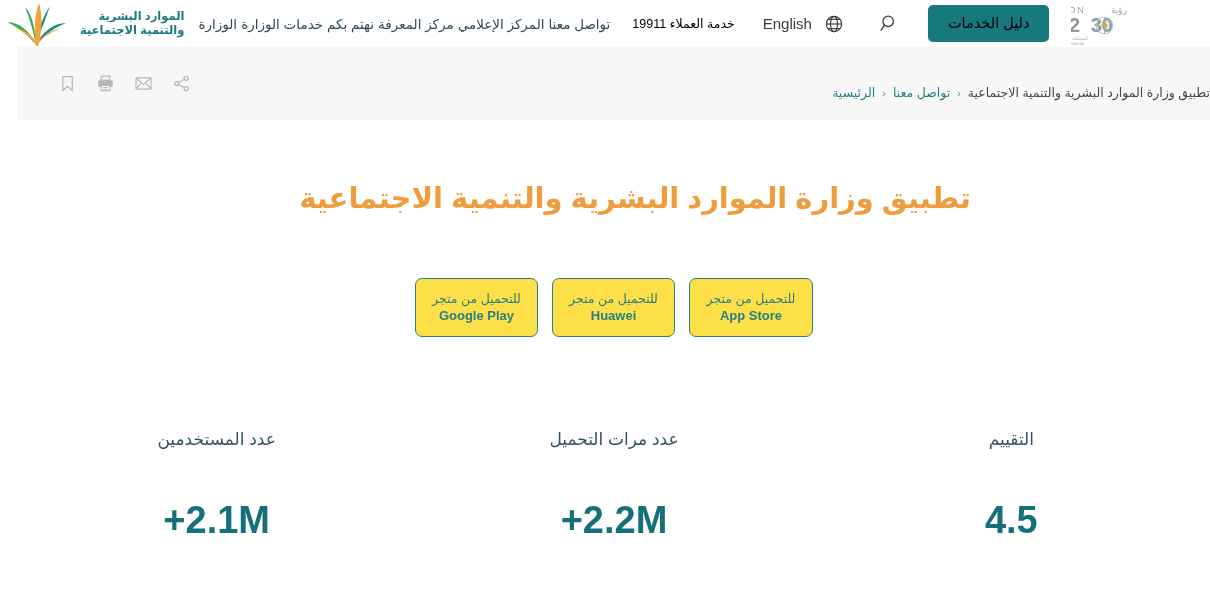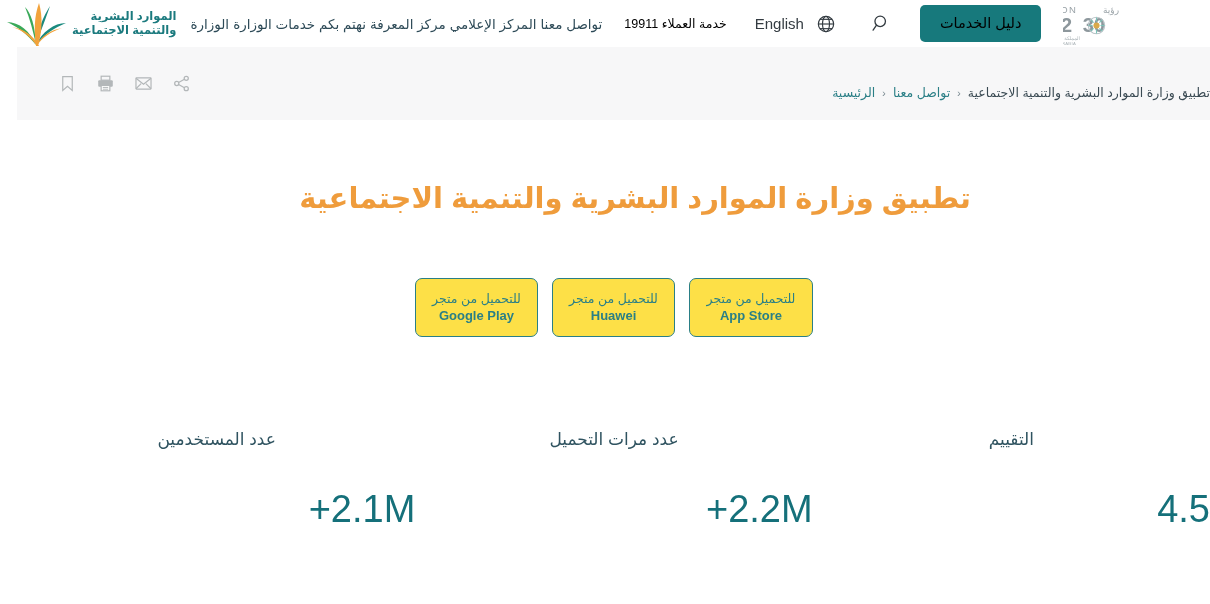--- a/index.html
+++ b/index.html
@@ -13,21 +13,21 @@
   .page { position: relative; width: 1210px; height: 604px; background:#fff; }
 
   
   .header {
     position: absolute; top: 0; right: 0; left: 0; height: 47px;
     display: flex; flex-direction: row-reverse; align-items: center;
     background: #ffffff;
   }
   .logo-block {
     display: flex; flex-direction: row-reverse; align-items: center;
-    margin-right: 14px; gap: 0;
+    margin-right: 14px; gap: 8px;
   }
   .logo-mark { width: 72px; height: 46px; flex: none; }
   .logo-text {
     text-align: right; color: #1b7a7e; line-height: 1.18;
     font-size: 11.5px; font-weight: 700; letter-spacing: -0.1px;
     white-space: nowrap; direction: rtl;
   }
 
   .nav {
     display: flex; flex-direction: row-reverse; align-items: flex-end;
@@ -118,22 +118,22 @@
   .stats {
     position: absolute; top: 285px; right: 0; width: 1192px;
     display: flex; flex-direction: row-reverse;
   }
   .stat { flex: 1; text-align: center; }
   .stat-label {
     font-size: 17px; color: #2f5360; font-weight: 400;
     direction: rtl; line-height: 1.2; margin-top: 25px;
   }
   .stat-value {
-    margin-top: 40px; font-size: 38px; font-weight: 400;
-    color: #15707a; direction: ltr; line-height: 1; text-align: right;
+    margin-top: 51px; font-size: 38px; font-weight: 700;
+    color: #15707a; direction: ltr; line-height: 1;
   }
 </style>
 </head>
 <body>
 
 <div class="page">
 
   <div class="header">
 
     <div class="logo-block">

